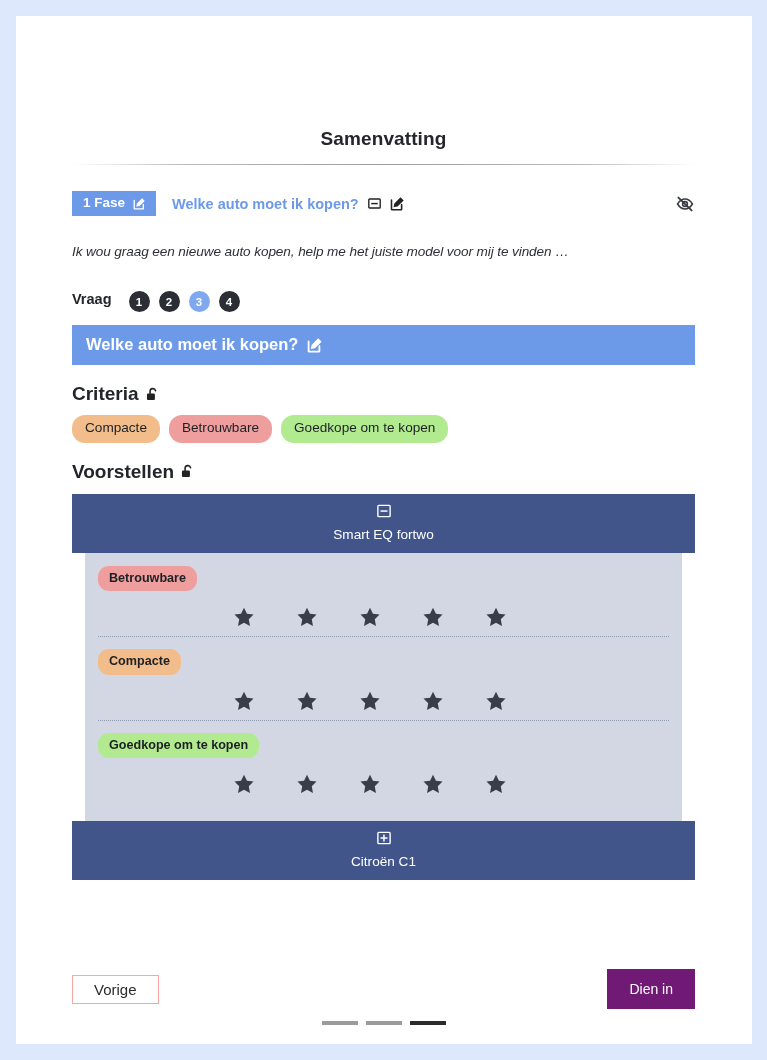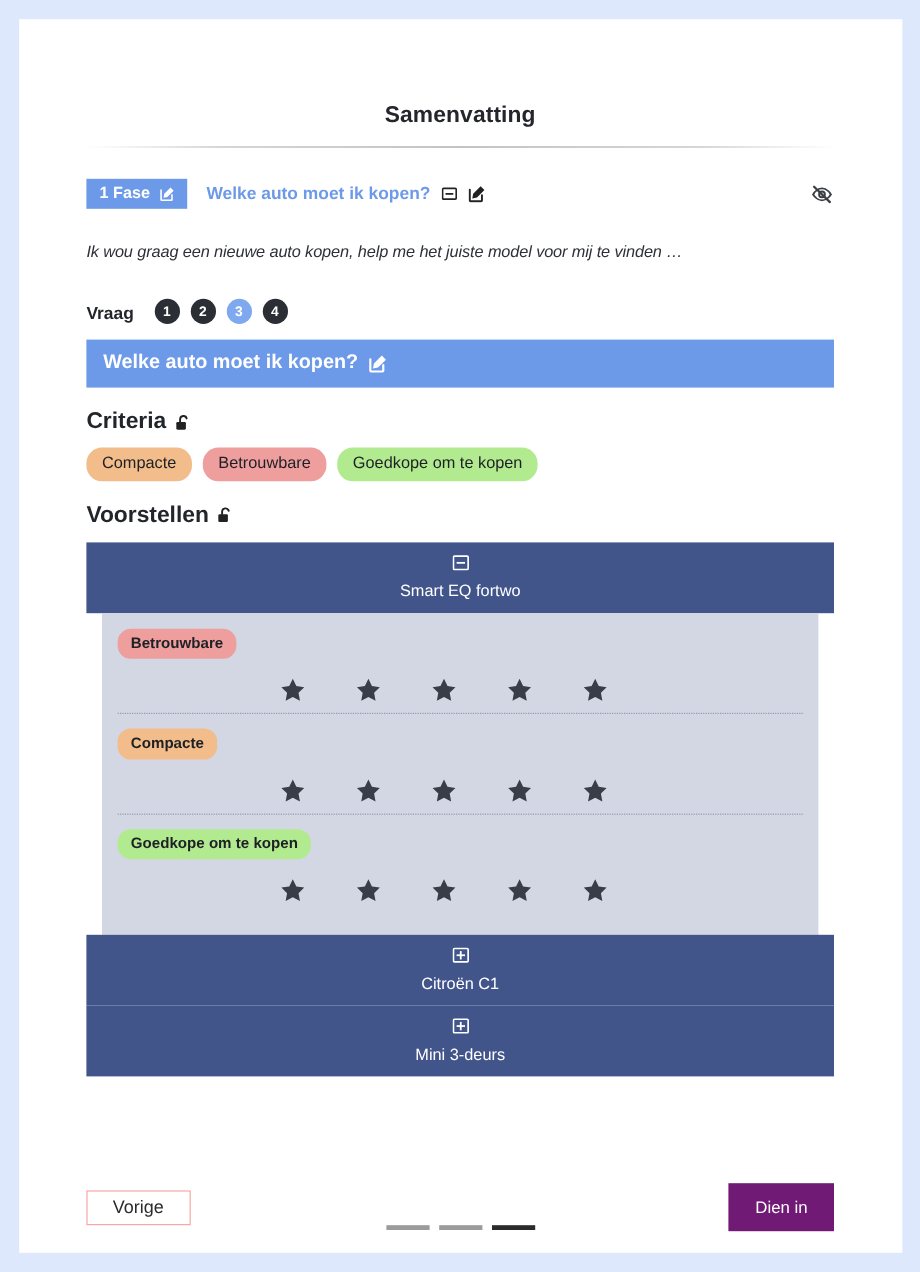--- a/index.html
+++ b/index.html
@@ -26,21 +26,21 @@
     left: 56px;
     top: 0;
     width: 623px;
   }
   
   .summary-title {
     text-align: center;
     font-size: 19px;
     font-weight: 700;
     color: #24262b;
-    padding-top: 70px;
+    padding-top: 112px;
     letter-spacing: 0.1px;
   }
   .title-rule {
     height: 1px;
     margin-top: 14px;
     background: linear-gradient(to right, rgba(255,255,255,0) 0%, #b9bbbf 18%, #9a9ca1 50%, #b9bbbf 82%, rgba(255,255,255,0) 100%);
   }
   
   .phase-row {
     display: flex;
@@ -82,21 +82,21 @@
   .description {
     font-style: italic;
     font-size: 13.6px;
     color: #2d3036;
     margin-top: 27px;
     letter-spacing: -0.1px;
   }
   
   .vraag-row {
     display: flex;
-    align-items: flex-end;
+    align-items: flex-start;
     margin-top: 32px;
     gap: 9px;
   }
   .vraag-label {
     font-size: 14.5px;
     font-weight: 700;
     color: #22252a;
     margin-right: 8px;
   }
   .q-dot {
@@ -412,30 +412,20 @@
         <span class="icon-btn">
           <svg width="14" height="14" viewBox="0 0 16 16">
             <rect x="1" y="1.6" width="14" height="12.8" rx="1" fill="none" stroke="#fff" stroke-width="1.6"></rect>
             <rect x="4" y="7.2" width="8" height="1.7" fill="#fff"></rect>
             <rect x="7.1" y="4.1" width="1.7" height="8" fill="#fff"></rect>
           </svg>
         </span>
         <span>Citroën C1</span>
       </div>
 
-      <div class="acc-header collapsed">
-        <span class="icon-btn">
-          <svg width="14" height="14" viewBox="0 0 16 16">
-            <rect x="1" y="1.6" width="14" height="12.8" rx="1" fill="none" stroke="#fff" stroke-width="1.6"></rect>
-            <rect x="4" y="7.2" width="8" height="1.7" fill="#fff"></rect>
-            <rect x="7.1" y="4.1" width="1.7" height="8" fill="#fff"></rect>
-          </svg>
-        </span>
-        <span>Mini 3-deurs</span>
-      </div>
 
     </div>
 
     <div class="footer-row">
       <button class="btn-prev">Vorige</button>
       <button class="btn-submit">Dien in</button>
     </div>
 
   </div>
 

